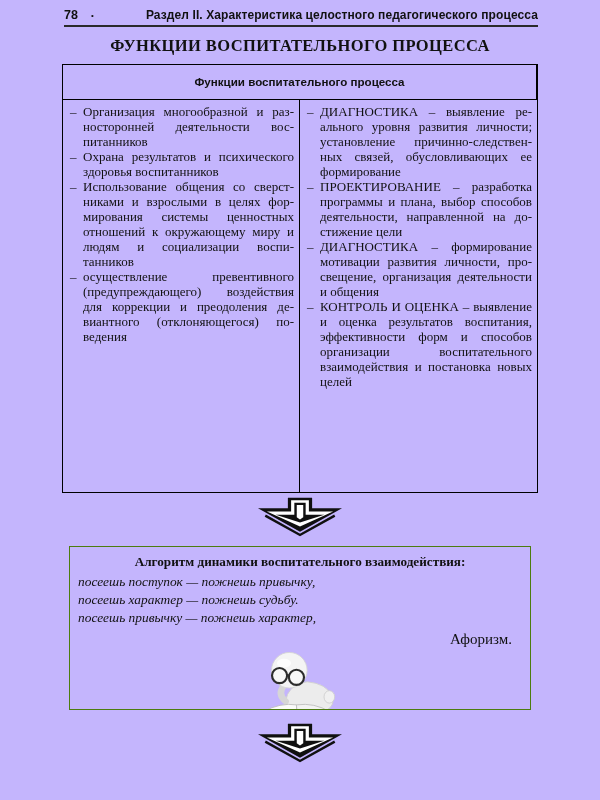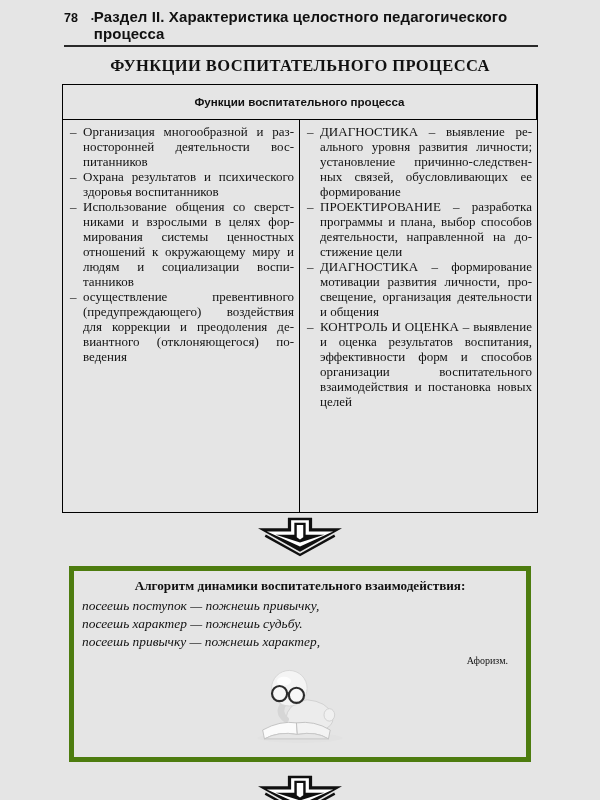--- a/index.html
+++ b/index.html
@@ -1,34 +1,34 @@
 <!DOCTYPE html>
 <html lang="ru"><head>
 <meta charset="utf-8">
 <style>
   html,body { margin:0; padding:0; background:#fff; }
   .page {
     position:relative;
     width:600px; height:800px;
-    background:#e5e5e5;
+    background:#c4b5fd;
     color:#111;
     font-family:"Liberation Serif", serif;
     overflow:hidden;
   }
   
   .running-head {
     display:flex; align-items:baseline;
     margin:8px 62px 0 64px;
     padding-bottom:3px;
     border-bottom:2px solid #2a2a2a;
     font-family:"Liberation Sans", sans-serif;
   }
   .page-num { font-weight:bold; font-size:12.5px; }
   .head-dot { font-size:8px; margin-left:13px; position:relative; top:-1px; }
-  .head-title { margin-left:auto; font-size:15px; font-weight:bold; letter-spacing:0.1px; }
+  .head-title { margin-left:auto; font-size:12px; font-weight:bold; letter-spacing:0.1px; }
   
   .page-title {
     text-align:center;
     margin-top:9px;
     font-size:16.5px; font-weight:bold;
     letter-spacing:0.4px;
   }
   
   .func-table {
     width:476px; margin:8px auto 0;
@@ -61,34 +61,34 @@
     text-align:justify;
     padding-left:13px; text-indent:-13px;
   }
   ul.dash-list li .marker { display:inline-block; width:13px; text-indent:0; }
   
   .arrow-wrap { text-align:center; line-height:0; }
   .arrow-wrap.a1 { margin-top:4px; }
   .arrow-wrap.a2 { margin-top:13px; }
   
   .algo-box {
-    width:462px; height:196px;
+    width:462px; height:164px;
     margin:7px auto 0;
-    border:5px solid #4d7c0f;
+    border:1px solid #4d7c0f;
     box-sizing:border-box;
     padding:7px 8px 0;
     overflow:hidden;
   }
   .algo-title {
     text-align:center;
     font-weight:bold; font-size:13.2px;
     margin-bottom:3px;
   }
   .algo-lines { text-align:left; font-style:italic; font-size:13.4px; line-height:18px; }
-  .algo-attrib { text-align:right; font-size:10px; padding-right:10px; margin-top:4px; }
+  .algo-attrib { text-align:right; font-size:15px; padding-right:10px; margin-top:4px; }
   .figure-wrap { text-align:center; margin-top:0; line-height:0; }
 </style>
 </head>
 <body>
 
 <div class="page">
 
   <div class="running-head">
     <span class="page-num">78</span>
     <span class="head-dot">•</span>

